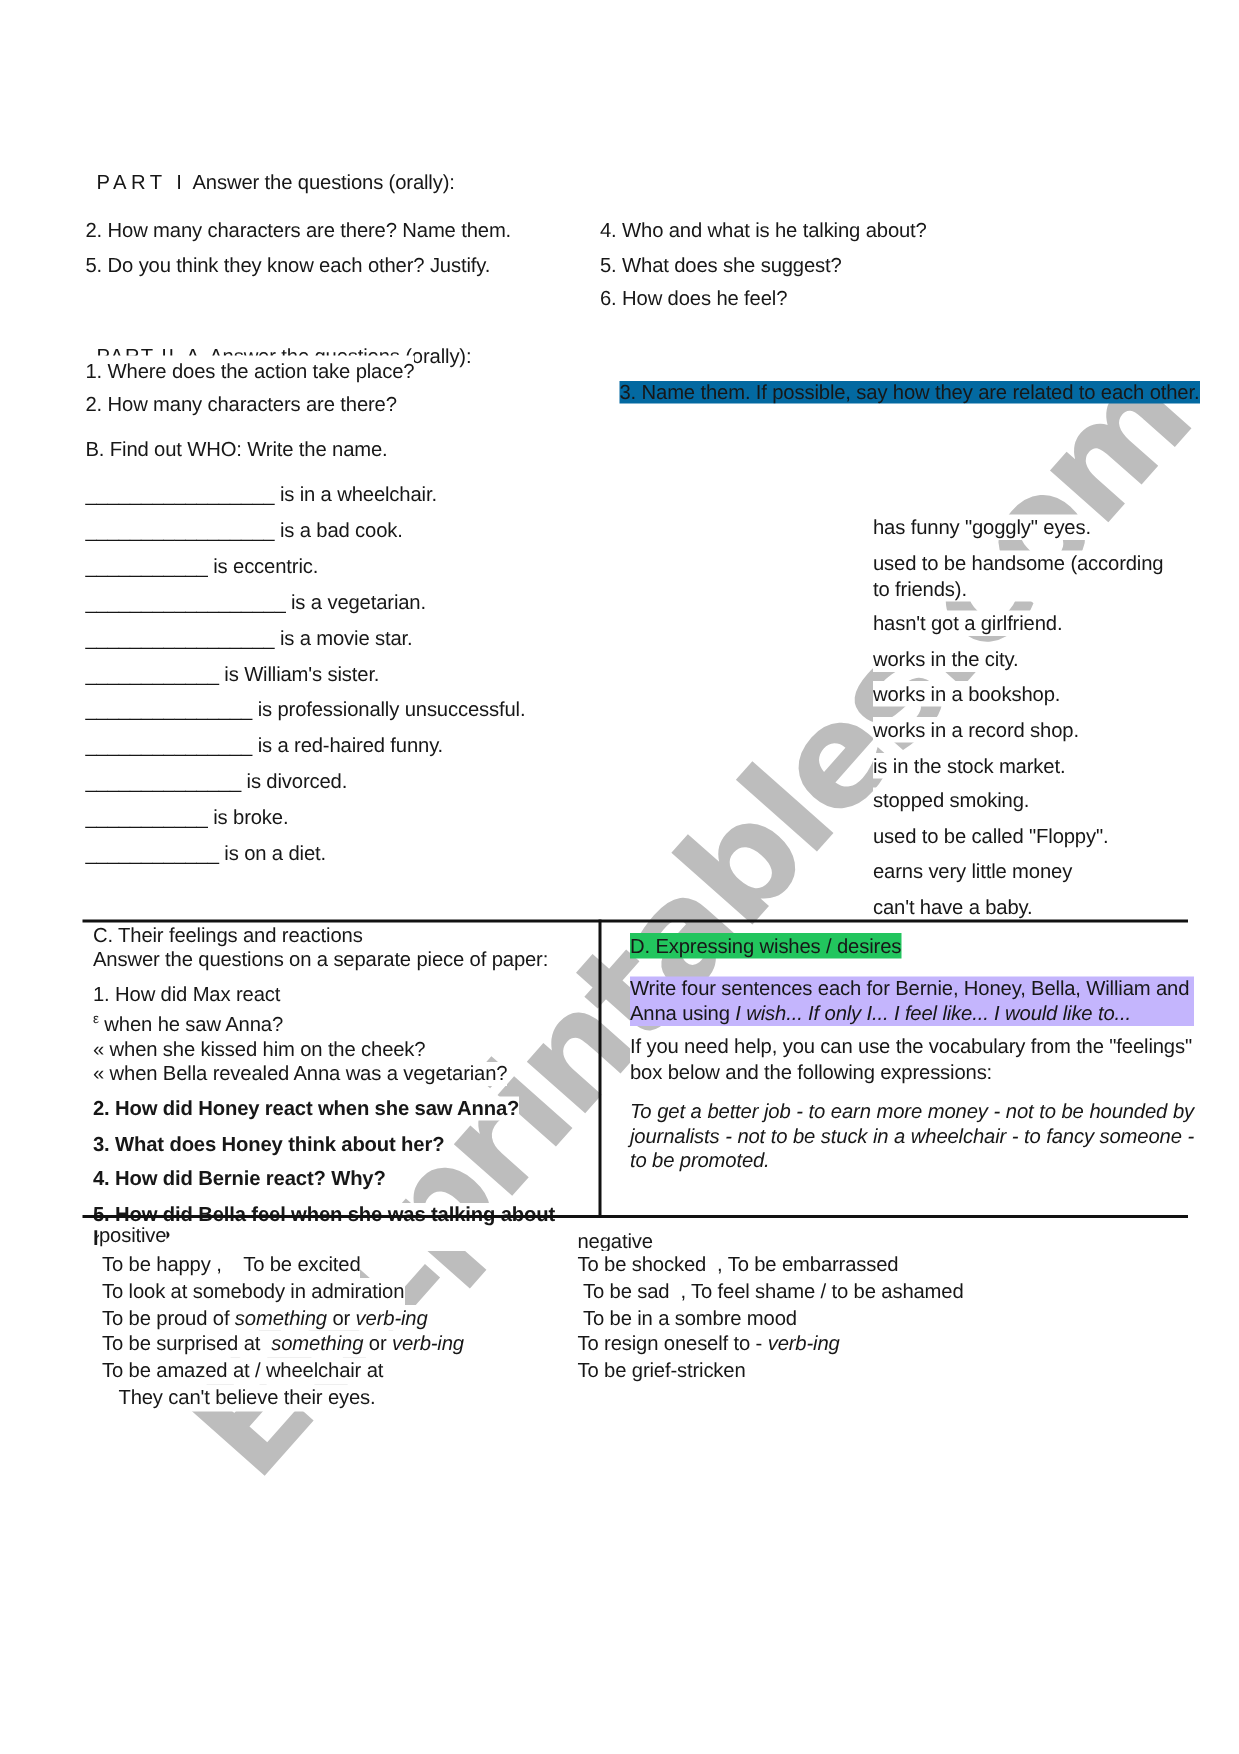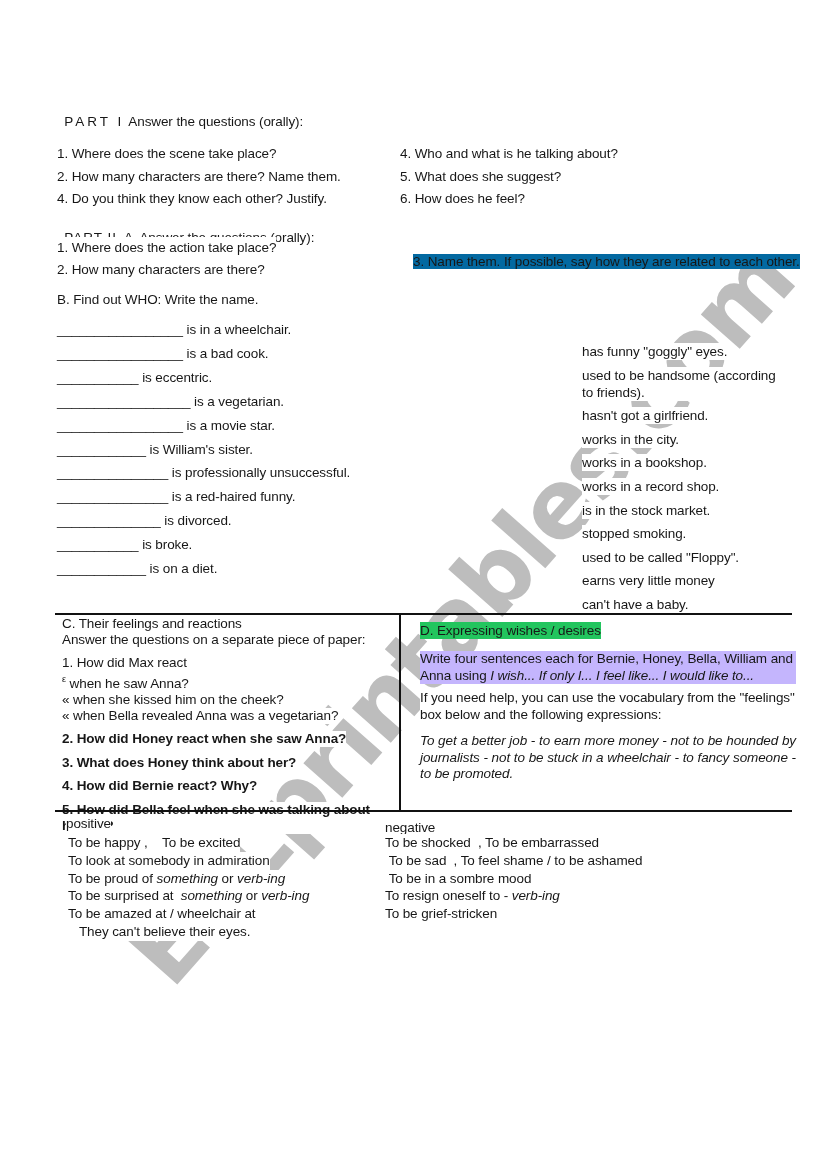--- a/index.html
+++ b/index.html
@@ -58,23 +58,22 @@
 </head>
 <body>
 
 <div id="watermark" style="color: rgb(189, 189, 189);">ESLprintables.com</div>
 
 <div id="p1-heading" class="abs bold li">
   <span class="part-label">PART I</span><span>Answer the questions (orally):</span>
 </div>
 
 <div id="p1-left" class="abs">
-    <div class="li qline">1. Where does the scene take place?</div>
     <div class="li qline">2. How many characters are there? Name them.</div>
-    <div class="li qline">4. Do you think they know each other? Justify.</div>
+    <div class="li qline">5. Do you think they know each other? Justify.</div>
   </div>
 
 <div id="p1-right" class="abs">
     <div class="li qline">4. Who and what is he talking about?</div>
     <div class="li qline">5. What does she suggest?</div>
     <div class="li qline">6. How does he feel?</div>
   </div>
 
 <div id="p2-heading" class="abs bold li">
   <span class="part-label ul">PART II</span> <span>A. Answer the questions (orally):</span>

